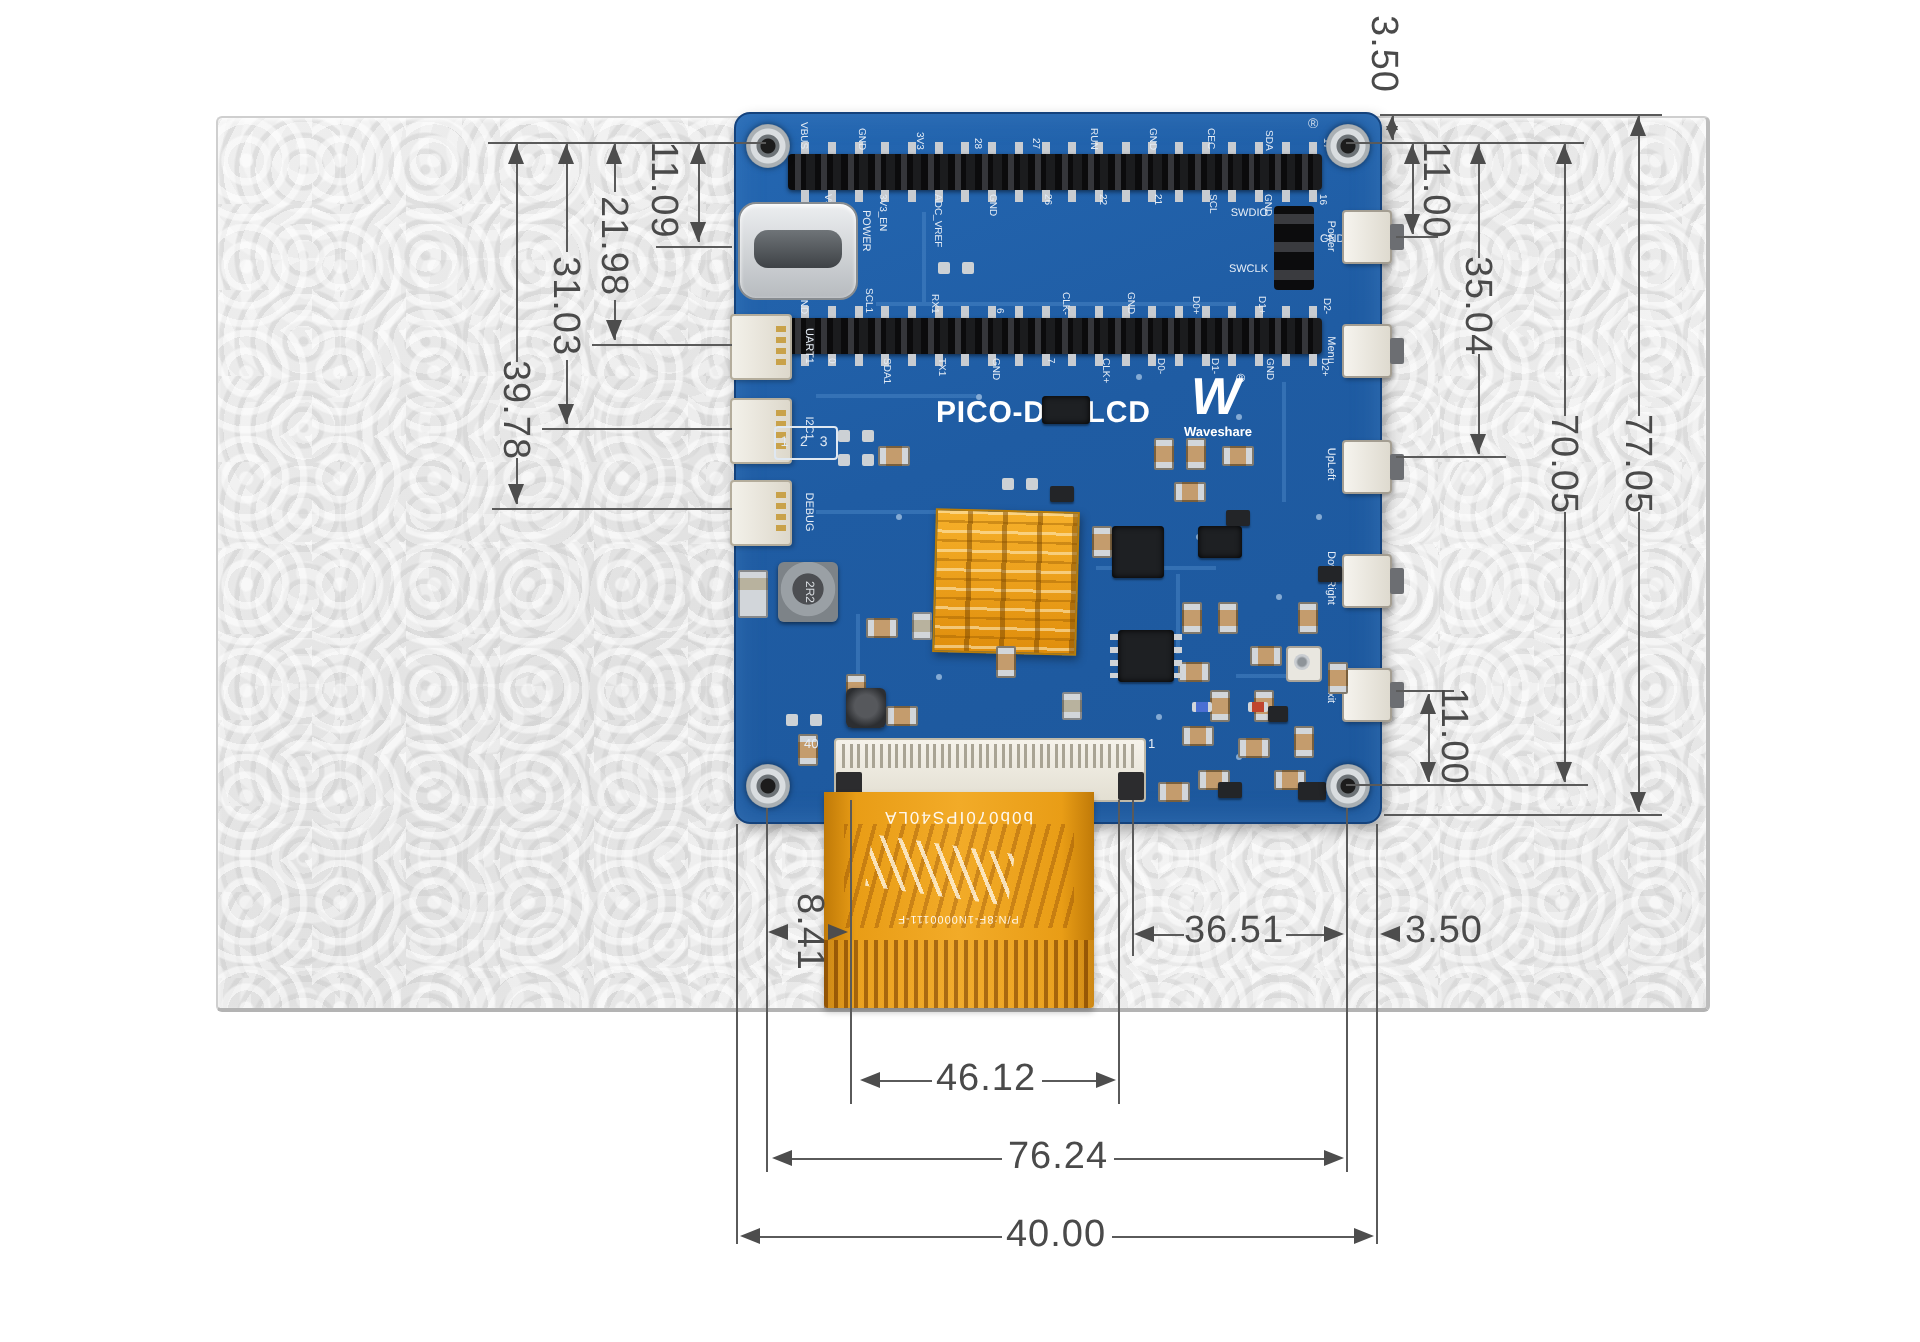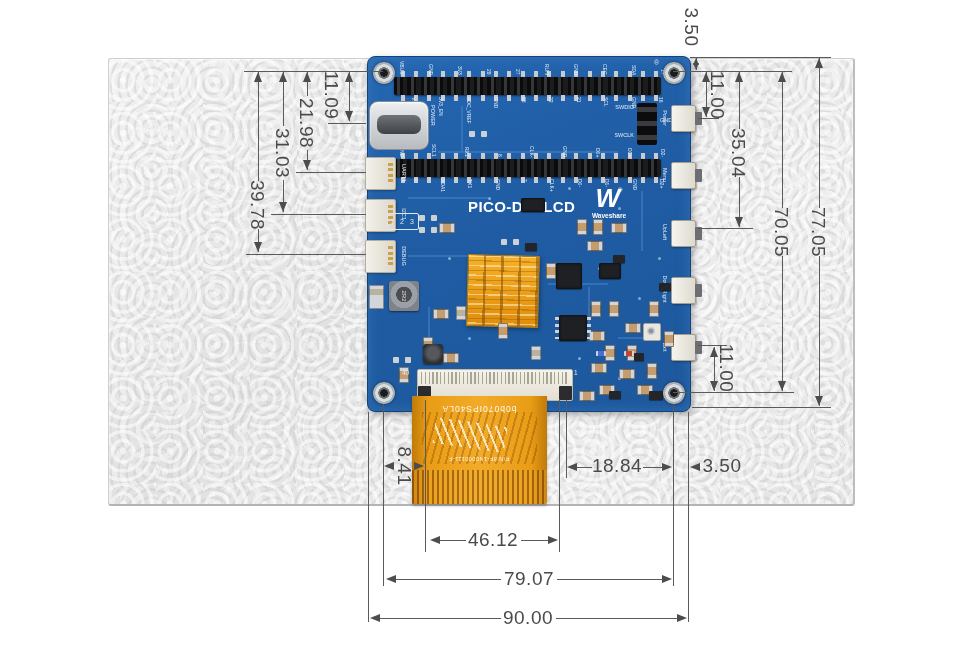--- a/index.html
+++ b/index.html
@@ -459,37 +459,37 @@
     <i class="vl" style="left:566px;top:400px;height:78px"></i>
 
     <i class="ar lt" style="left:384px;top:462px"></i>
       <i class="ar rt" style="left:414px;top:462px"></i>
     <span class="dlabel v" style="left:404px;top:466px">8.41</span>
 
     <i class="ar lt" style="left:567px;top:463px"></i>
       <i class="ar rt" style="left:662px;top:463px"></i>
     <i class="hl" style="left:577px;top:467px;width:15px"></i>
     <i class="hl" style="left:643px;top:467px;width:19px"></i>
-    <span class="dlabel" style="left:617px;top:466px">18.84</span>
+    <span class="dlabel" style="left:617px;top:466px">36.51</span>
 
     <i class="ar lt" style="left:690px;top:463px"></i>
     <span class="dlabel" style="left:722px;top:466px">3.50</span>
 
     <i class="ar lt" style="left:430px;top:536px"></i>
       <i class="ar rt" style="left:548px;top:536px"></i>
     <i class="hl" style="left:440px;top:540px;width:26px"></i>
     <i class="hl" style="left:521px;top:540px;width:27px"></i>
     <span class="dlabel" style="left:493px;top:540px">46.12</span>
 
     <i class="ar lt" style="left:386px;top:575px"></i>
       <i class="ar rt" style="left:662px;top:575px"></i>
     <i class="hl" style="left:396px;top:579px;width:105px"></i>
     <i class="hl" style="left:557px;top:579px;width:105px"></i>
-    <span class="dlabel" style="left:529px;top:579px">79.07</span>
+    <span class="dlabel" style="left:529px;top:579px">76.24</span>
 
     <i class="ar lt" style="left:370px;top:614px"></i>
       <i class="ar rt" style="left:677px;top:614px"></i>
     <i class="hl" style="left:380px;top:618px;width:121px"></i>
     <i class="hl" style="left:556px;top:618px;width:121px"></i>
-    <span class="dlabel" style="left:528px;top:618px">90.00</span>
+    <span class="dlabel" style="left:528px;top:618px">40.00</span>
   </div>
 
 </div>
 
 </body></html>

